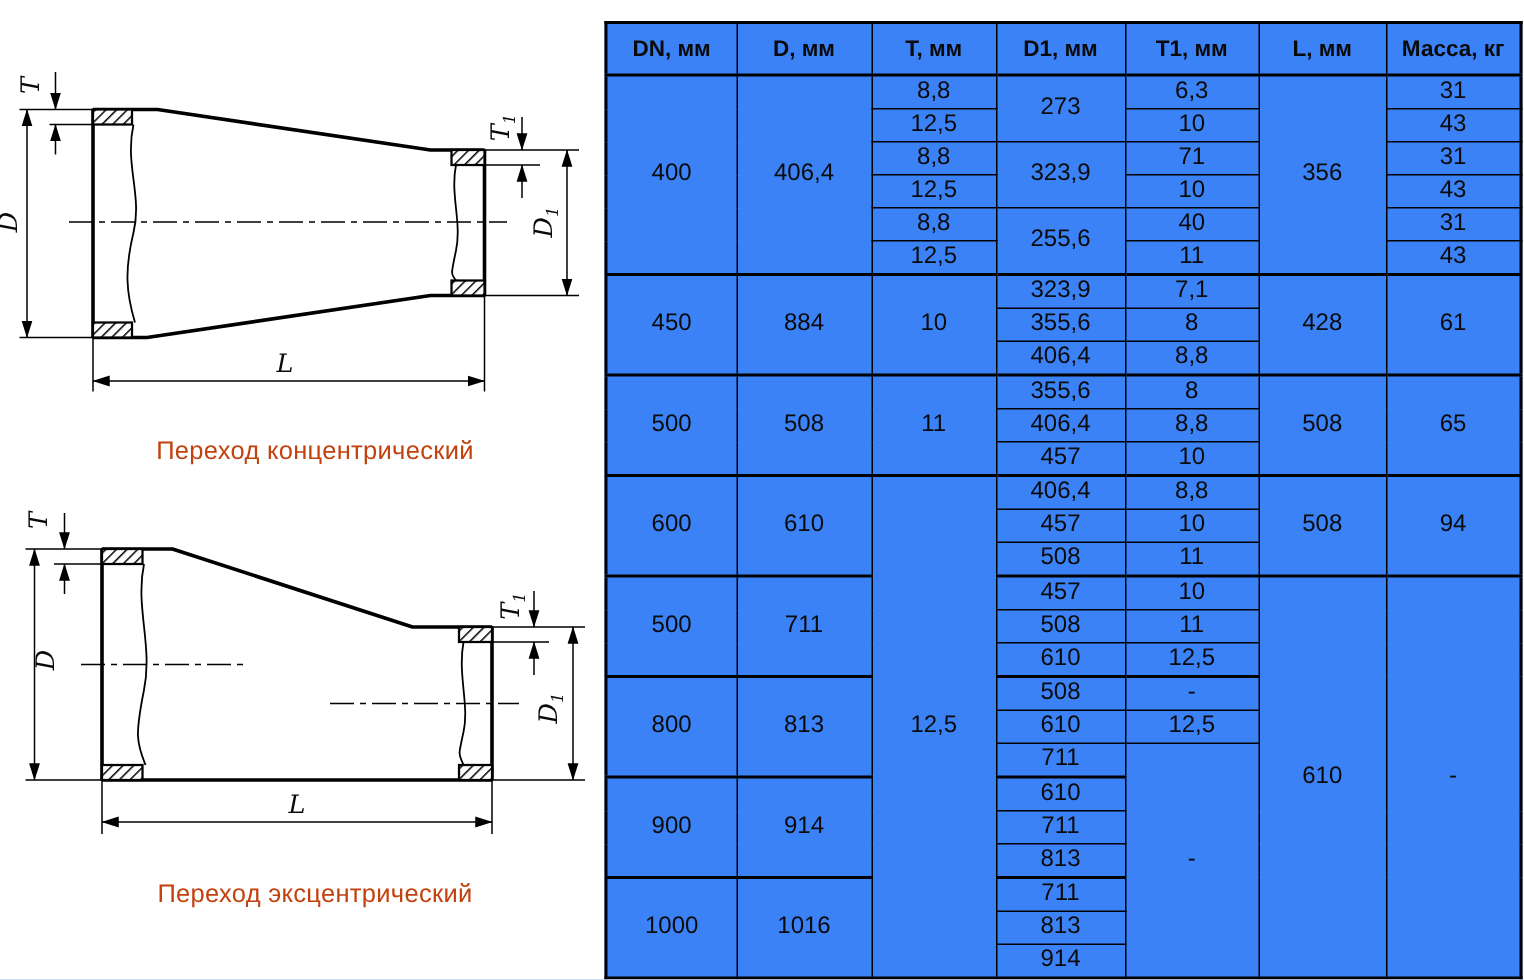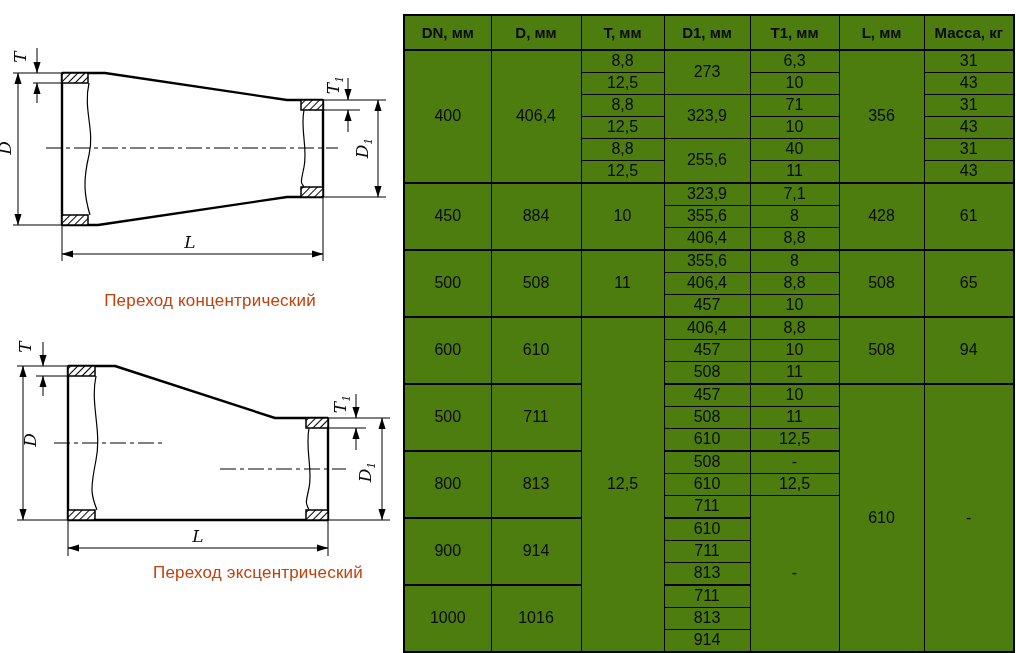--- a/index.html
+++ b/index.html
@@ -5,25 +5,25 @@
   html,body{margin:0;padding:0;background:#e8e8e8;}
   .page{position:relative;width:1016px;height:653px;background:#ffffff;overflow:hidden;
         font-family:"Liberation Sans",sans-serif;color:#000;}
   figure{margin:0;padding:0;}
   .dwg{position:absolute;left:0;}
   #svg1{top:30px;}
   #svg2{top:330px;}
   .caption{position:absolute;left:0;width:420px;text-align:center;
            font-size:17px;color:#c2410c;letter-spacing:.2px;}
   #cap1{top:291px;}
-  #cap2{top:563px;padding-left:48px;}
+  #cap2{top:586px;}
 
   
   .spec{position:absolute;left:403px;top:14px;width:610px;height:630px;
-        border-collapse:collapse;table-layout:fixed;background:#4d7c0f;
+        border-collapse:collapse;table-layout:fixed;background:#3b82f6;
         border:2.5px solid #000;}
   .spec th,.spec td{border:1px solid #000;padding:0;text-align:center;vertical-align:middle;
         font-size:16px;line-height:1.05;color:#0a0a0a;overflow:hidden;}
   .spec thead th{height:33px;font-size:15px;font-weight:bold;border-bottom:2px solid #000;}
   .spec tbody td{height:21px;}
   .spec tr.g td{border-top:2px solid #000;}
 
   
   .thick{stroke:#000;stroke-width:2.4;fill:none;stroke-linejoin:round;}
   .thin{stroke:#000;stroke-width:1;fill:none;}

